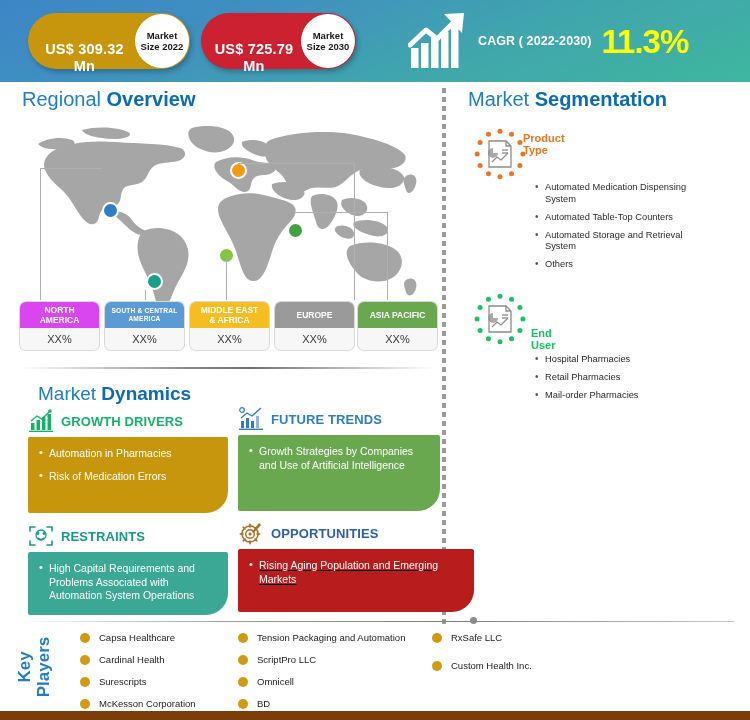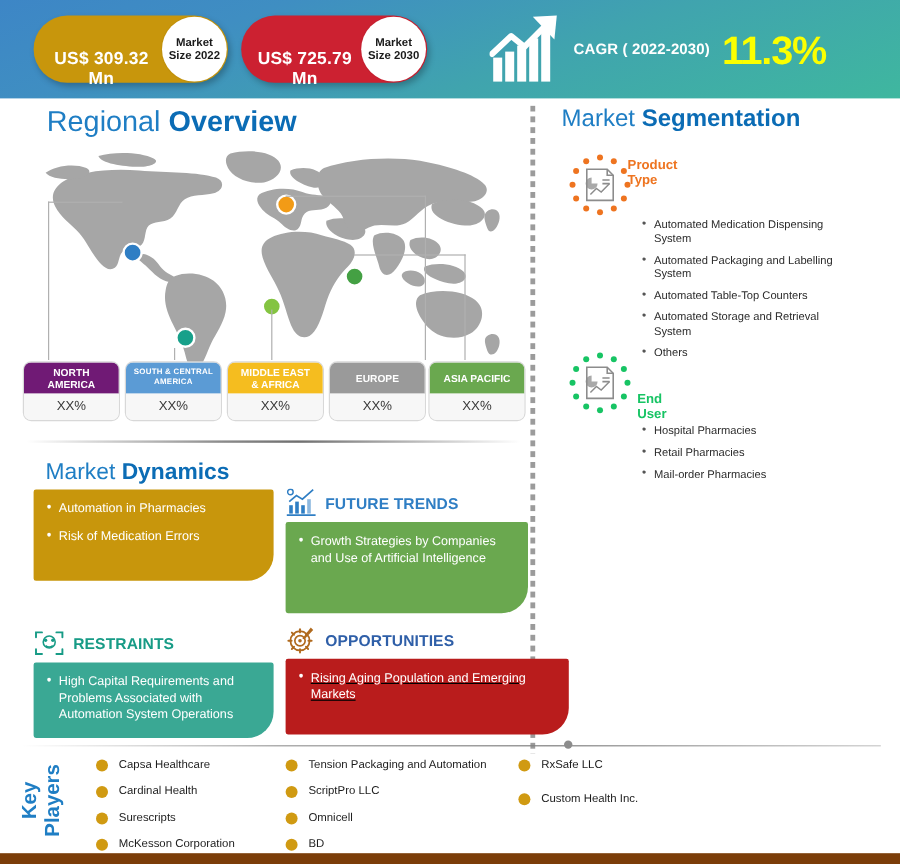--- a/index.html
+++ b/index.html
@@ -51,21 +51,21 @@
   #h-divider-key{
     position:absolute;left:18px;top:621px;width:716px;height:1px;
     background:linear-gradient(to right,#ffffff,#9a9a9a 30%,#7d7d7d 62%,#c9c9c9);
   }
   #h-divider-key-dot{
     position:absolute;left:470px;top:617px;width:7px;height:7px;border-radius:50%;background:#8c8c8c;
   }
   #bottom-bar{position:absolute;left:0;top:711px;width:750px;height:9px;background:#7b3d09;}
 
   
-  #regional-title{position:absolute;left:22px;top:88px;font-size:24px;color:#1f7ec4;font-weight:normal;margin-left:17px;}
+  #regional-title{position:absolute;left:22px;top:88px;font-size:20px;color:#1f7ec4;font-weight:normal;}
   #regional-title b{font-weight:bold;color:#0b6cb5;}
   #map-area{position:absolute;left:20px;top:118px;width:410px;height:190px;}
   #map-svg{position:absolute;left:0;top:0;}
   .map-dot{position:absolute;width:17px;height:17px;border-radius:50%;border:2px solid #ffffff;box-sizing:border-box;}
   .leader{position:absolute;background:none;border-left:1px solid #b0b0b0;border-bottom:0;}
   .leader-h{position:absolute;border-top:1px solid #b0b0b0;}
 
   .region-card{position:absolute;width:79px;border-radius:6px;overflow:hidden;
      box-shadow:0 0 0 1px #d8d8d8;background:#fafafa;}
   .region-head{height:26px;display:flex;align-items:center;justify-content:center;
@@ -236,21 +236,21 @@
 <div class="leader" style="left:40px;  top:168px; height:132px;"></div>
 <div class="leader-h" style="left:40px;  top:168px; width:62px;"></div>
 <div class="leader" style="left:145px; top:290px; height:10px;"></div>
 <div class="leader" style="left:226px; top:258px; height:42px;"></div>
 <div class="leader" style="left:354px; top:163px; height:137px;"></div>
 <div class="leader-h" style="left:238px; top:163px; width:117px;"></div>
 <div class="leader" style="left:387px; top:212px; height:88px;"></div>
 <div class="leader-h" style="left:295px; top:212px; width:93px;"></div>
 
 <div class="region-card" style="left:20px;top:302px;">
-  <div class="region-head two" style="background:#701a75;">
+  <div class="region-head two" style="background:#d946ef;">
     <div><span>NORTH</span><br><span>AMERICA</span></div>
   </div>
   <div class="region-val">XX%</div>
 </div>
 
 <div class="region-card" style="left:105px;top:302px;">
   <div class="region-head small" style="background:#5b9bd5;">
     <div><span>SOUTH &amp; CENTRAL</span><br><span>AMERICA</span></div>
   </div>
   <div class="region-val">XX%</div>
@@ -271,20 +271,32 @@
 <div class="region-card" style="left:358px;top:302px;">
   <div class="region-head one" style="background:#6aa84f;">ASIA PACIFIC</div>
   <div class="region-val">XX%</div>
 </div>
 
 <div id="dyn-title">
   <span>Market </span><b>Dynamics</b>
 </div>
 
 <div class="dyn-quad" style="left:28px;top:408px;">
+  <div class="dyn-head">
+    <svg class="ico" viewBox="0 0 26 24">
+      <rect x="3" y="14" width="3.5" height="7" fill="#17b26a"></rect>
+      <rect x="8.5" y="11" width="3.5" height="10" fill="#17b26a"></rect>
+      <rect x="14" y="8" width="3.5" height="13" fill="#17b26a"></rect>
+      <rect x="19.5" y="5" width="3.5" height="16" fill="#17b26a"></rect>
+      <path d="M3 12 L9 7 L14 10 L22 2" stroke="#17b26a" stroke-width="1.4" fill="none"></path>
+      <circle cx="22" cy="2" r="1.8" fill="#17b26a"></circle>
+      <line x1="1" y1="22.3" x2="25" y2="22.3" stroke="#17b26a" stroke-width="1.4"></line>
+    </svg>
+    <div class="lbl" style="color:#17b26a;">GROWTH DRIVERS</div>
+  </div>
   <div class="dyn-box" style="background:#c8960c;width:200px;height:76px;">
     <ul>
       <li>Automation in Pharmacies</li>
       <li>Risk of Medication Errors</li>
     </ul>
   </div>
 </div>
 
 <div class="dyn-quad" style="left:238px;top:406px;">
   <div class="dyn-head">
@@ -376,21 +388,20 @@
       <path d="M32 13 V18 H37"></path>
       <path d="M19 20 a5 5 0 1 0 5 5 H19 Z" fill="#8c8c8c" stroke="none" opacity=".75"></path>
       <path d="M18 34 L23 29 L27 32 L34 25" stroke-width="1.2"></path>
       <line x1="28" y1="22" x2="34" y2="22"></line>
         <line x1="28" y1="25" x2="34" y2="25"></line>
     </g>
   </svg>
   <div class="seg-label" style="left:523px;top:132px;color:#ee7420;">Product Type</div>
   <ul class="seg-list" style="left:533px;top:150px;margin-top:32px;">
     <li>Automated Medication Dispensing System</li>
-    <li>Automated Packaging and Labelling System</li>
     <li>Automated Table-Top Counters</li>
     <li>Automated Storage and Retrieval System</li>
     <li>Others</li>
   </ul>
 </div>
 
 <div class="seg-group">
   <svg class="seg-icon" viewBox="0 0 52 52" style="left:474px;top:293px;">
     <g fill="#17c464">
       <circle cx="26" cy="3.2" r="2.5"></circle>

